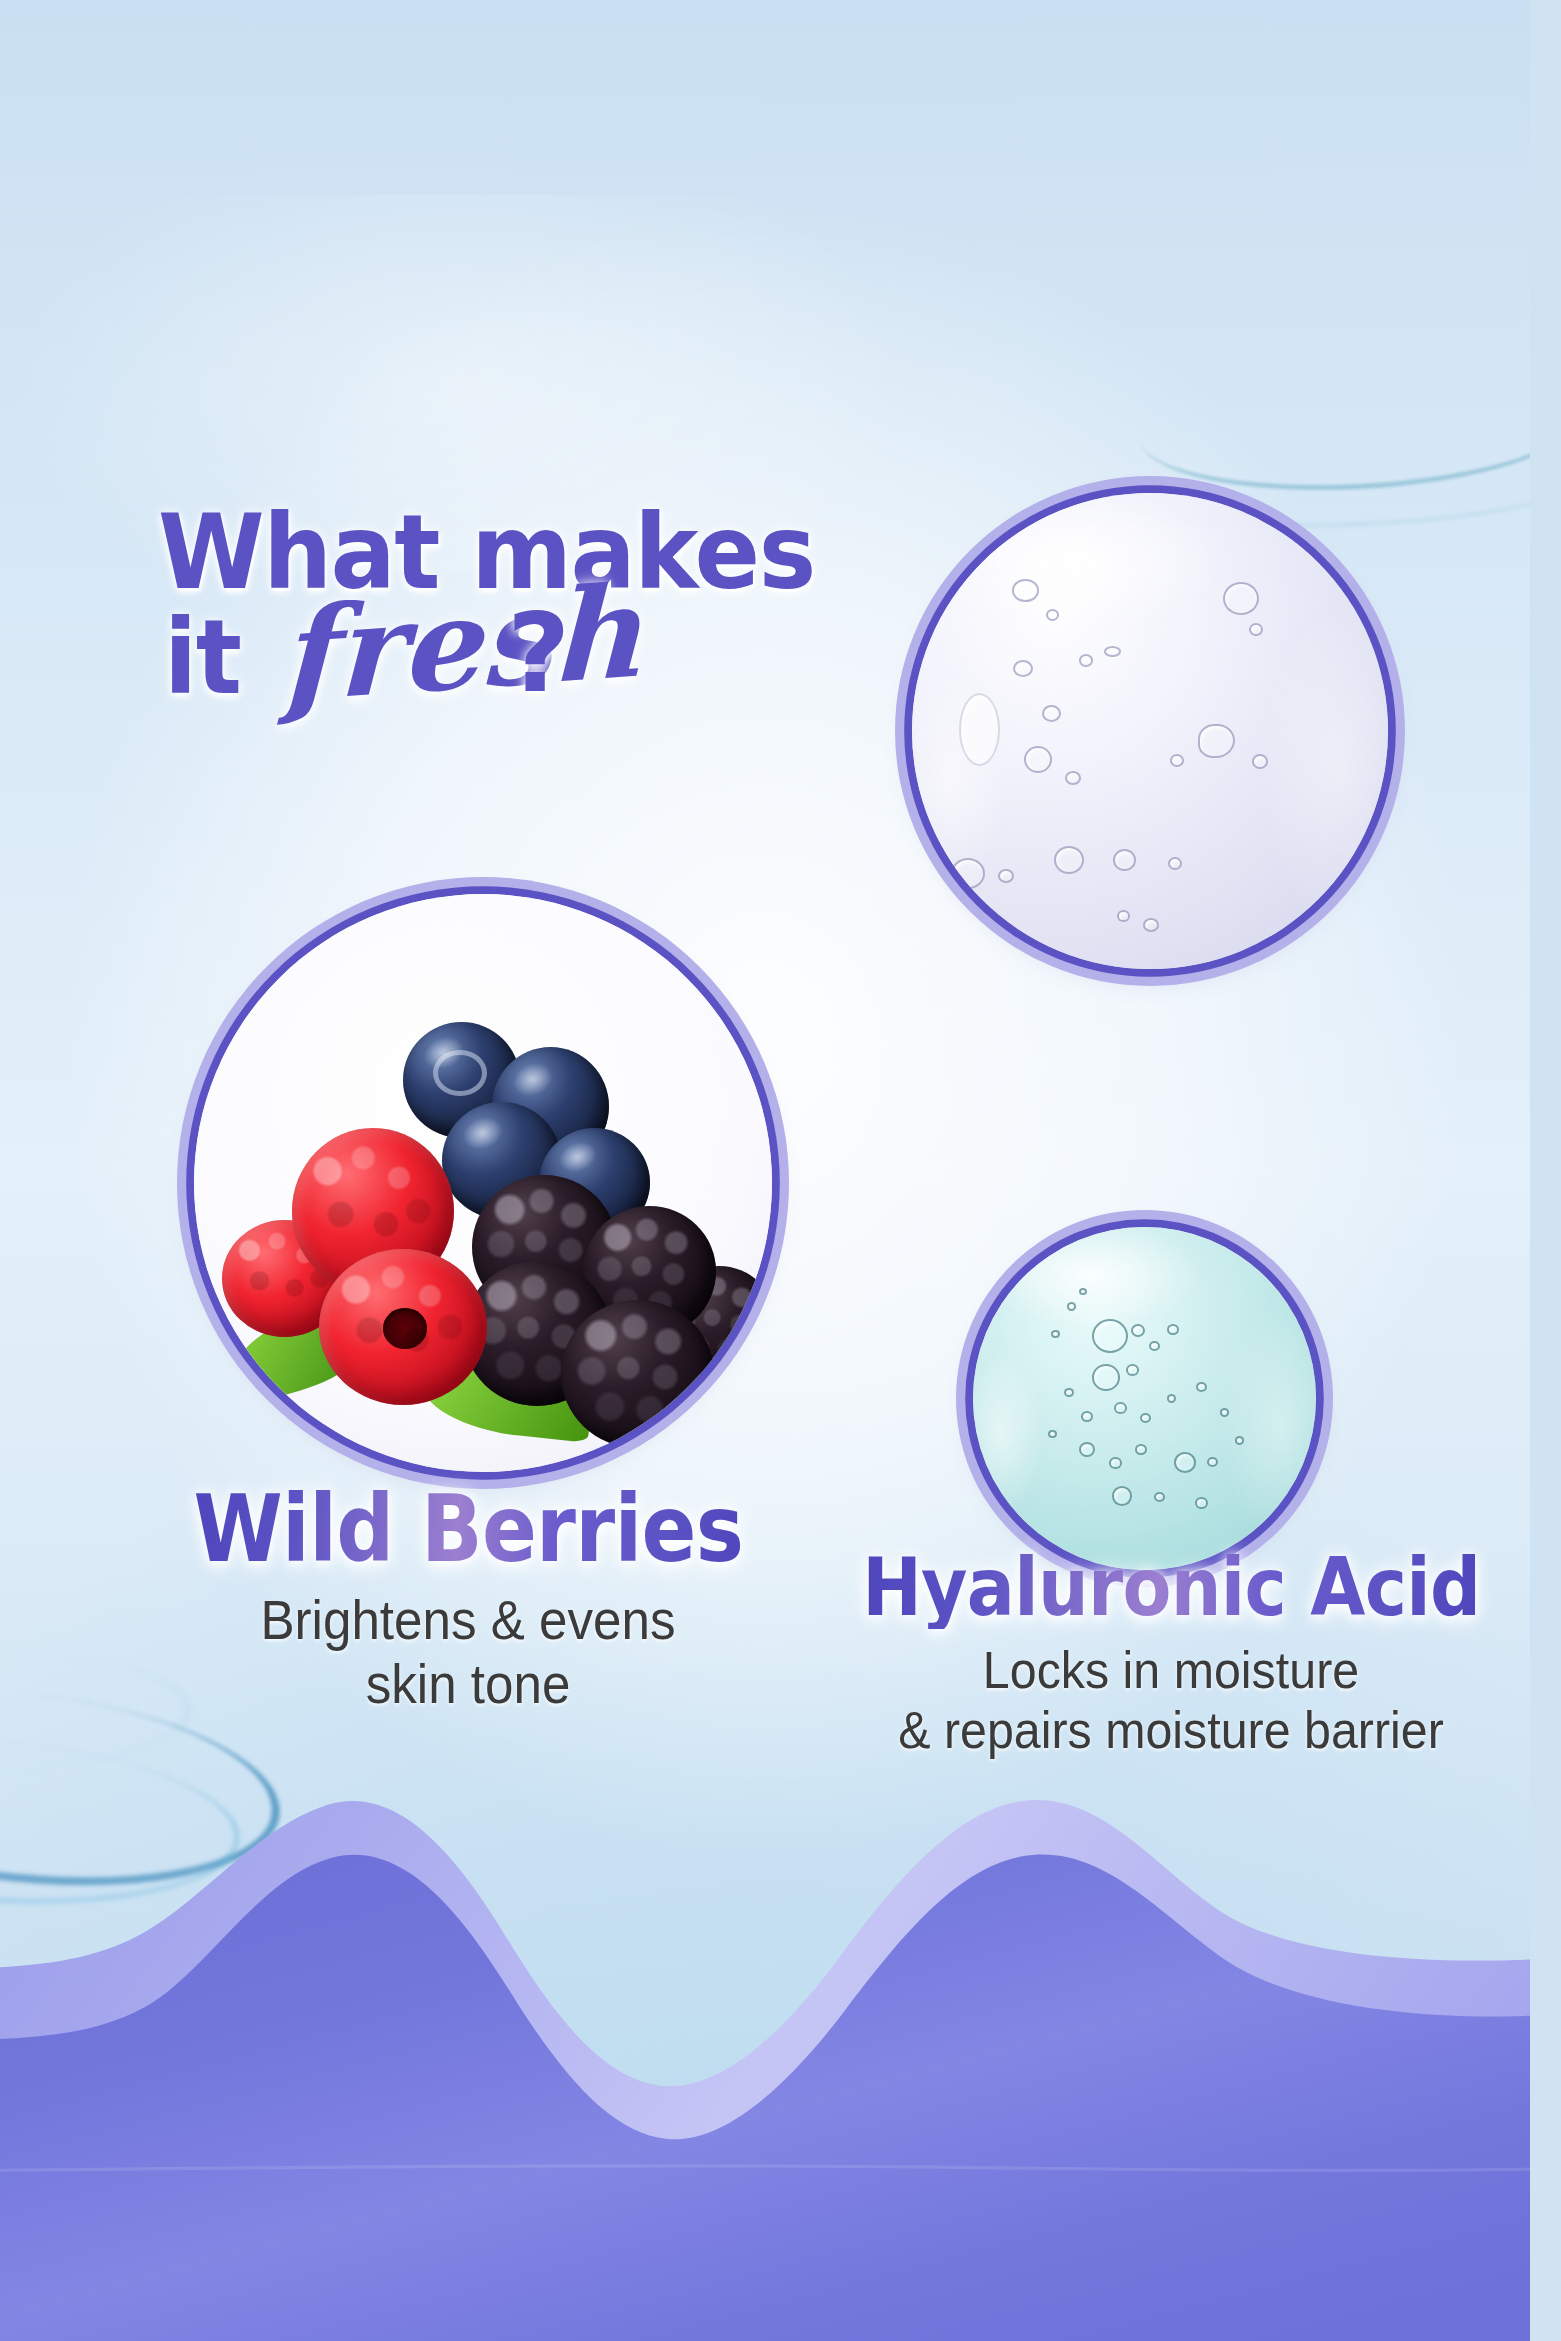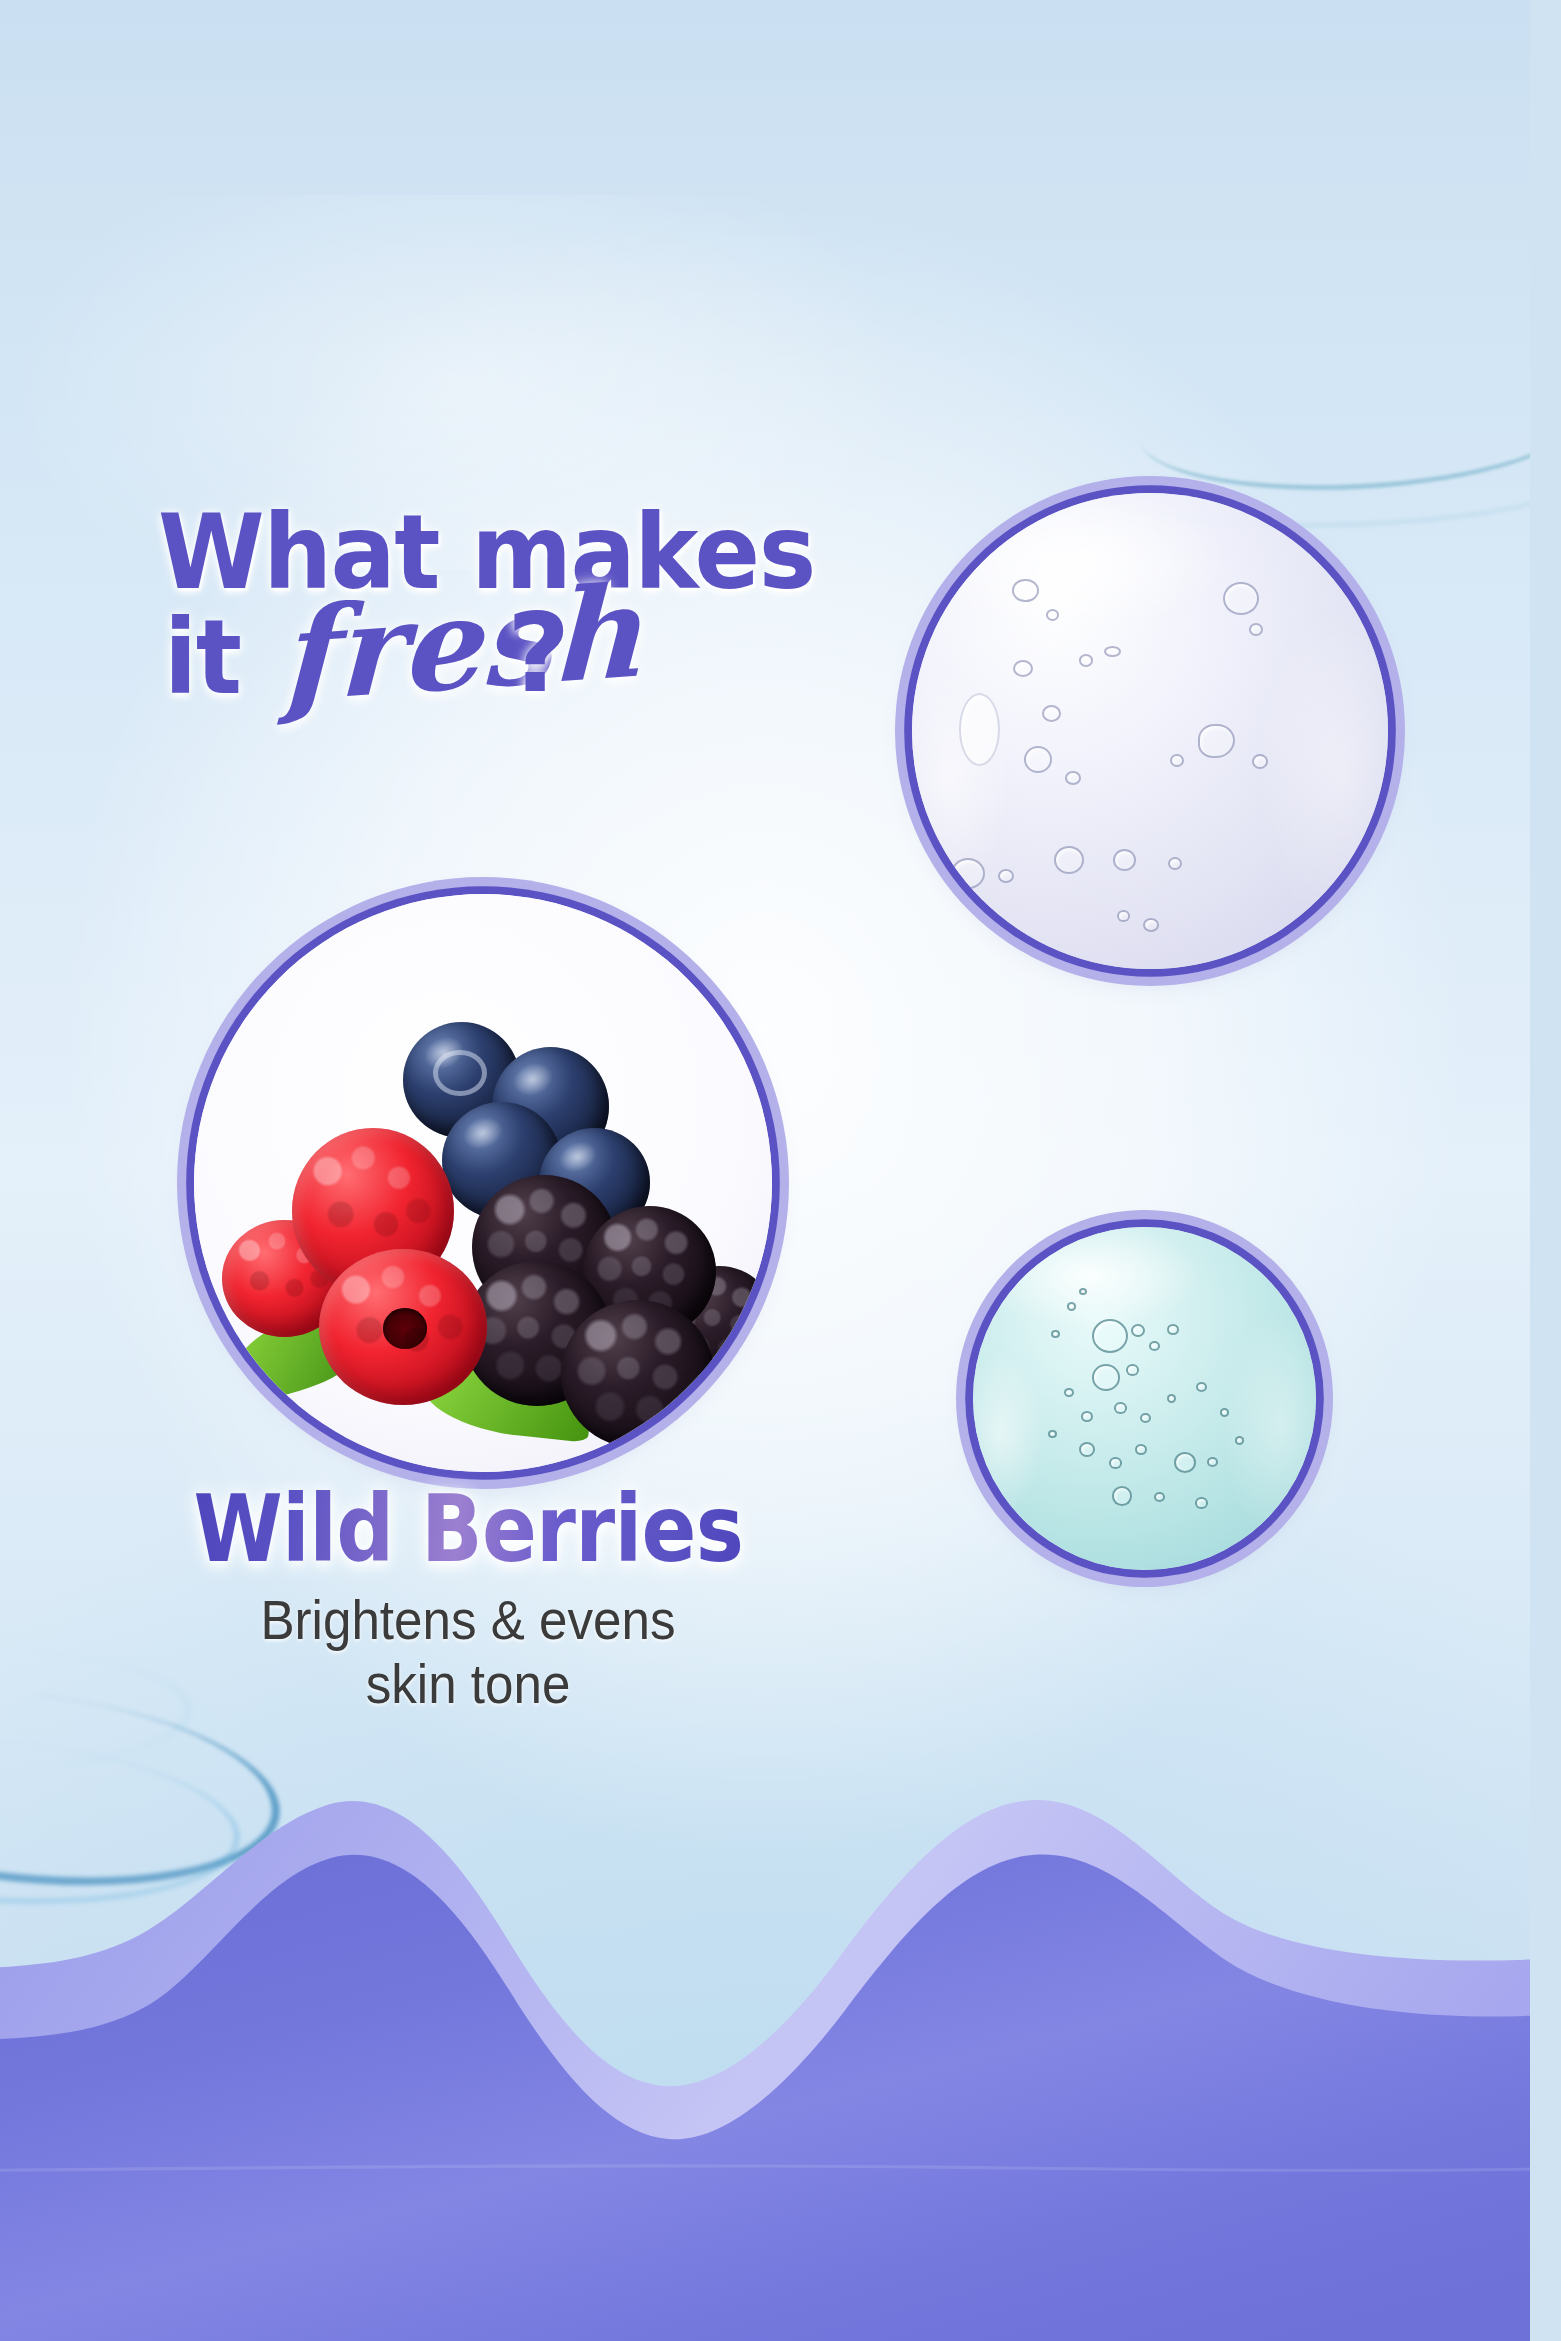--- a/index.html
+++ b/index.html
@@ -274,20 +274,27 @@
     <div class="bub bub-teal" style="left:162px;top:217px;width:11.7px;height:11px;"></div>
     <div class="bub bub-teal" style="left:201px;top:225px;width:22px;height:21px;"></div>
     <div class="bub bub-teal" style="left:234px;top:230px;width:11px;height:10px;"></div>
     <div class="bub bub-teal" style="left:139px;top:259px;width:20px;height:19.5px;"></div>
     <div class="bub bub-teal" style="left:181px;top:265px;width:11px;height:10px;"></div>
     <div class="bub bub-teal" style="left:222px;top:270px;width:12.5px;height:11.7px;"></div>
     <div class="bub bub-teal" style="left:75px;top:203px;width:8.6px;height:7.8px;"></div>
     <div class="bub bub-teal" style="left:262px;top:209px;width:9.4px;height:8.6px;"></div>
   </div>
 
+  <div id="hyaluronic-text">
+    <div class="ing-title">Hyaluronic Acid</div>
+    <div class="ing-desc">
+      <div>Locks in moisture</div>
+      <div>&amp; repairs moisture barrier</div>
+    </div>
+  </div>
 
   <div id="wave">
     <svg viewBox="0 0 2000 780" preserveAspectRatio="none" aria-hidden="true">
       <defs>
         <linearGradient id="gBack" x1="0" y1="0" x2="1" y2="0.25">
           <stop offset="0%" stop-color="#9a9cea"></stop>
           <stop offset="38%" stop-color="#b4b5f1"></stop>
           <stop offset="58%" stop-color="#c5c5f5"></stop>
           <stop offset="100%" stop-color="#a6a7ee"></stop>
         </linearGradient>

